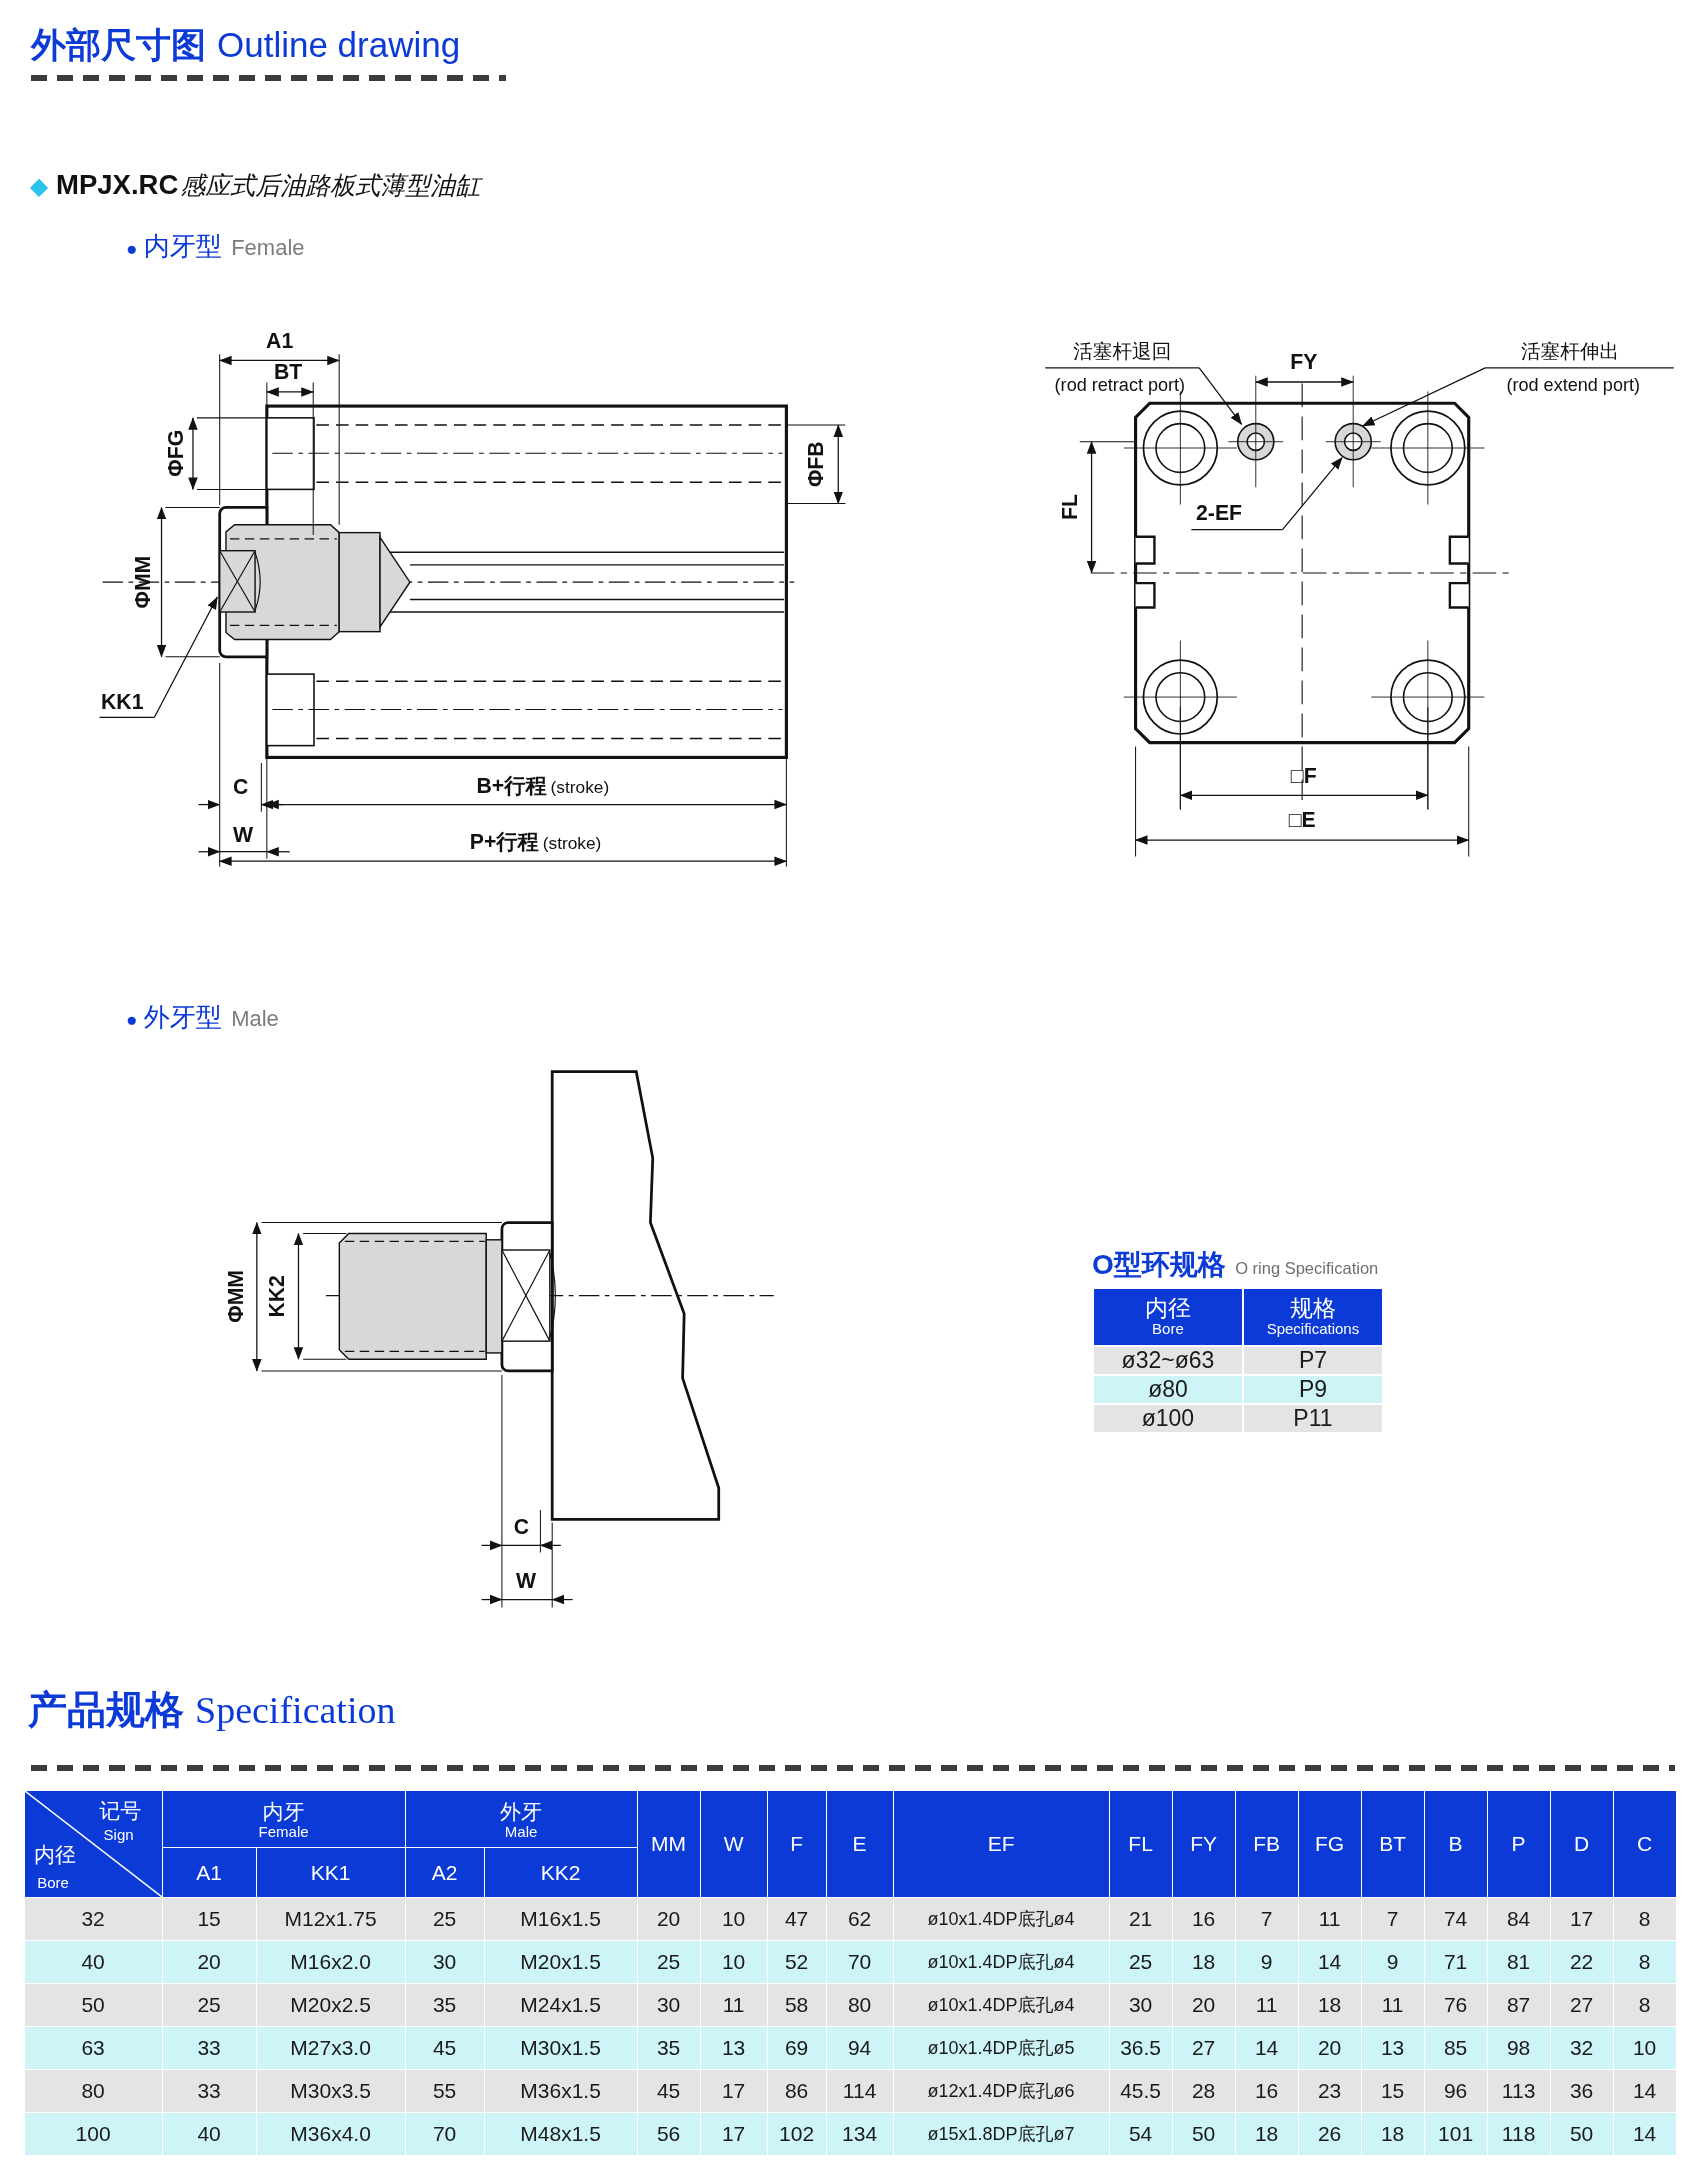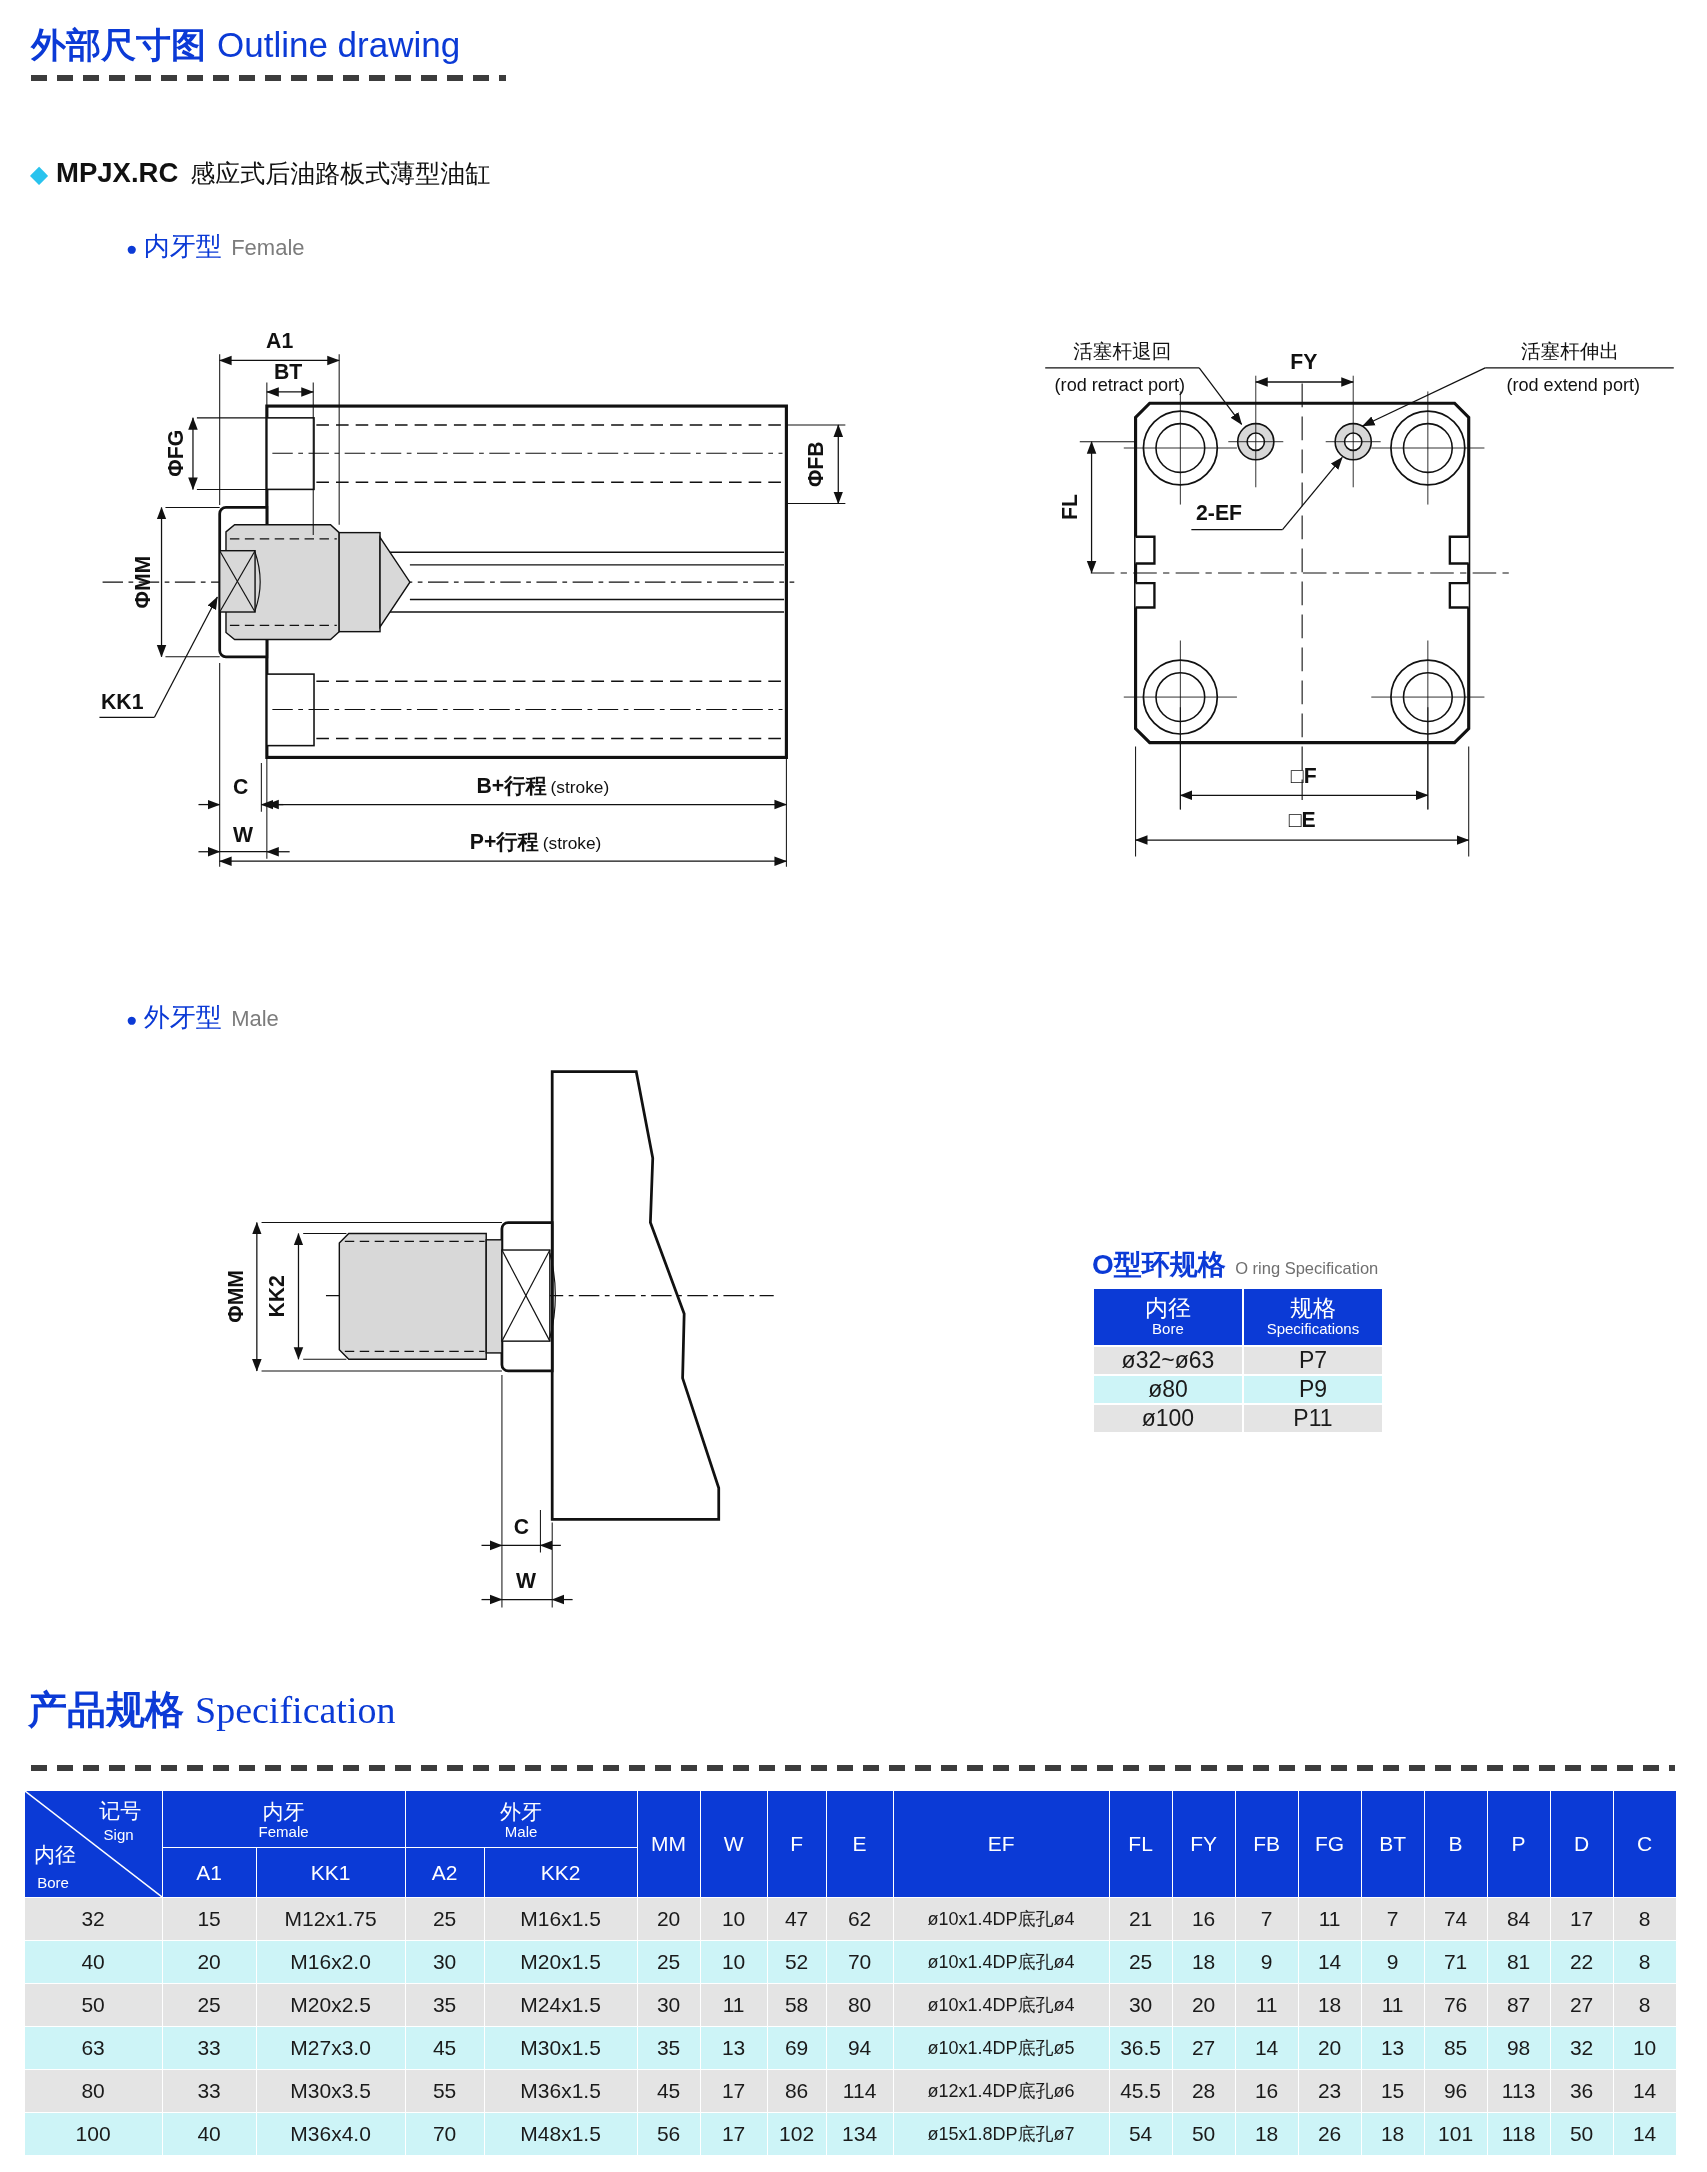--- a/index.html
+++ b/index.html
@@ -6,22 +6,22 @@
   body { width:1707px; height:2172px; position:relative; background:#fff;
          font-family:"Liberation Sans","DejaVu Sans",sans-serif; color:#1a1a1a; }
   .abs { position:absolute; }
   .flexb { display:flex; align-items:baseline; }
 
   
   .t-zh { font-size:35px; font-weight:bold; color:#0B3AD6; }
   .t-en { font-size:35px; font-weight:400; color:#0B3AD6; margin-left:11px; }
   .dashline { height:6.3px; background:repeating-linear-gradient(90deg,#3c3c3c 0 15.7px,transparent 15.7px 26px); }
   .sub-dia { font-size:23.6px; color:#29C3EE; margin-right:7.9px; }
-  .sub-model { font-size:27.5px; font-weight:600; color:#111; }
-  .sub-zh { font-size:25px; color:#111; margin-left:12px; font-weight:500; }
+  .sub-model { font-size:27.5px; font-weight:600; color:#111;margin-top:12px; }
+  .sub-zh { font-size:25px; color:#111; margin-left:2px; font-weight:500;font-style:italic; }
   .sub-en { font-size:22px; color:#7c7c7c; margin-left:11px; }
   .bullet { font-size:19px; color:#0B3AD6; margin-right:6.3px; }
   .sec-zh { font-size:26px; color:#0B3AD6; font-weight:500; }
   .sec-en { font-size:22px; color:#7c7c7c; margin-left:9.4px; }
 
   
   svg text { font-family:"Liberation Sans","DejaVu Sans",sans-serif; fill:#111; }
   .dimt { font-size:27px; font-weight:bold; }
   .cnt { font-size:25px; font-weight:500; }
   .ent { font-size:23px; }

